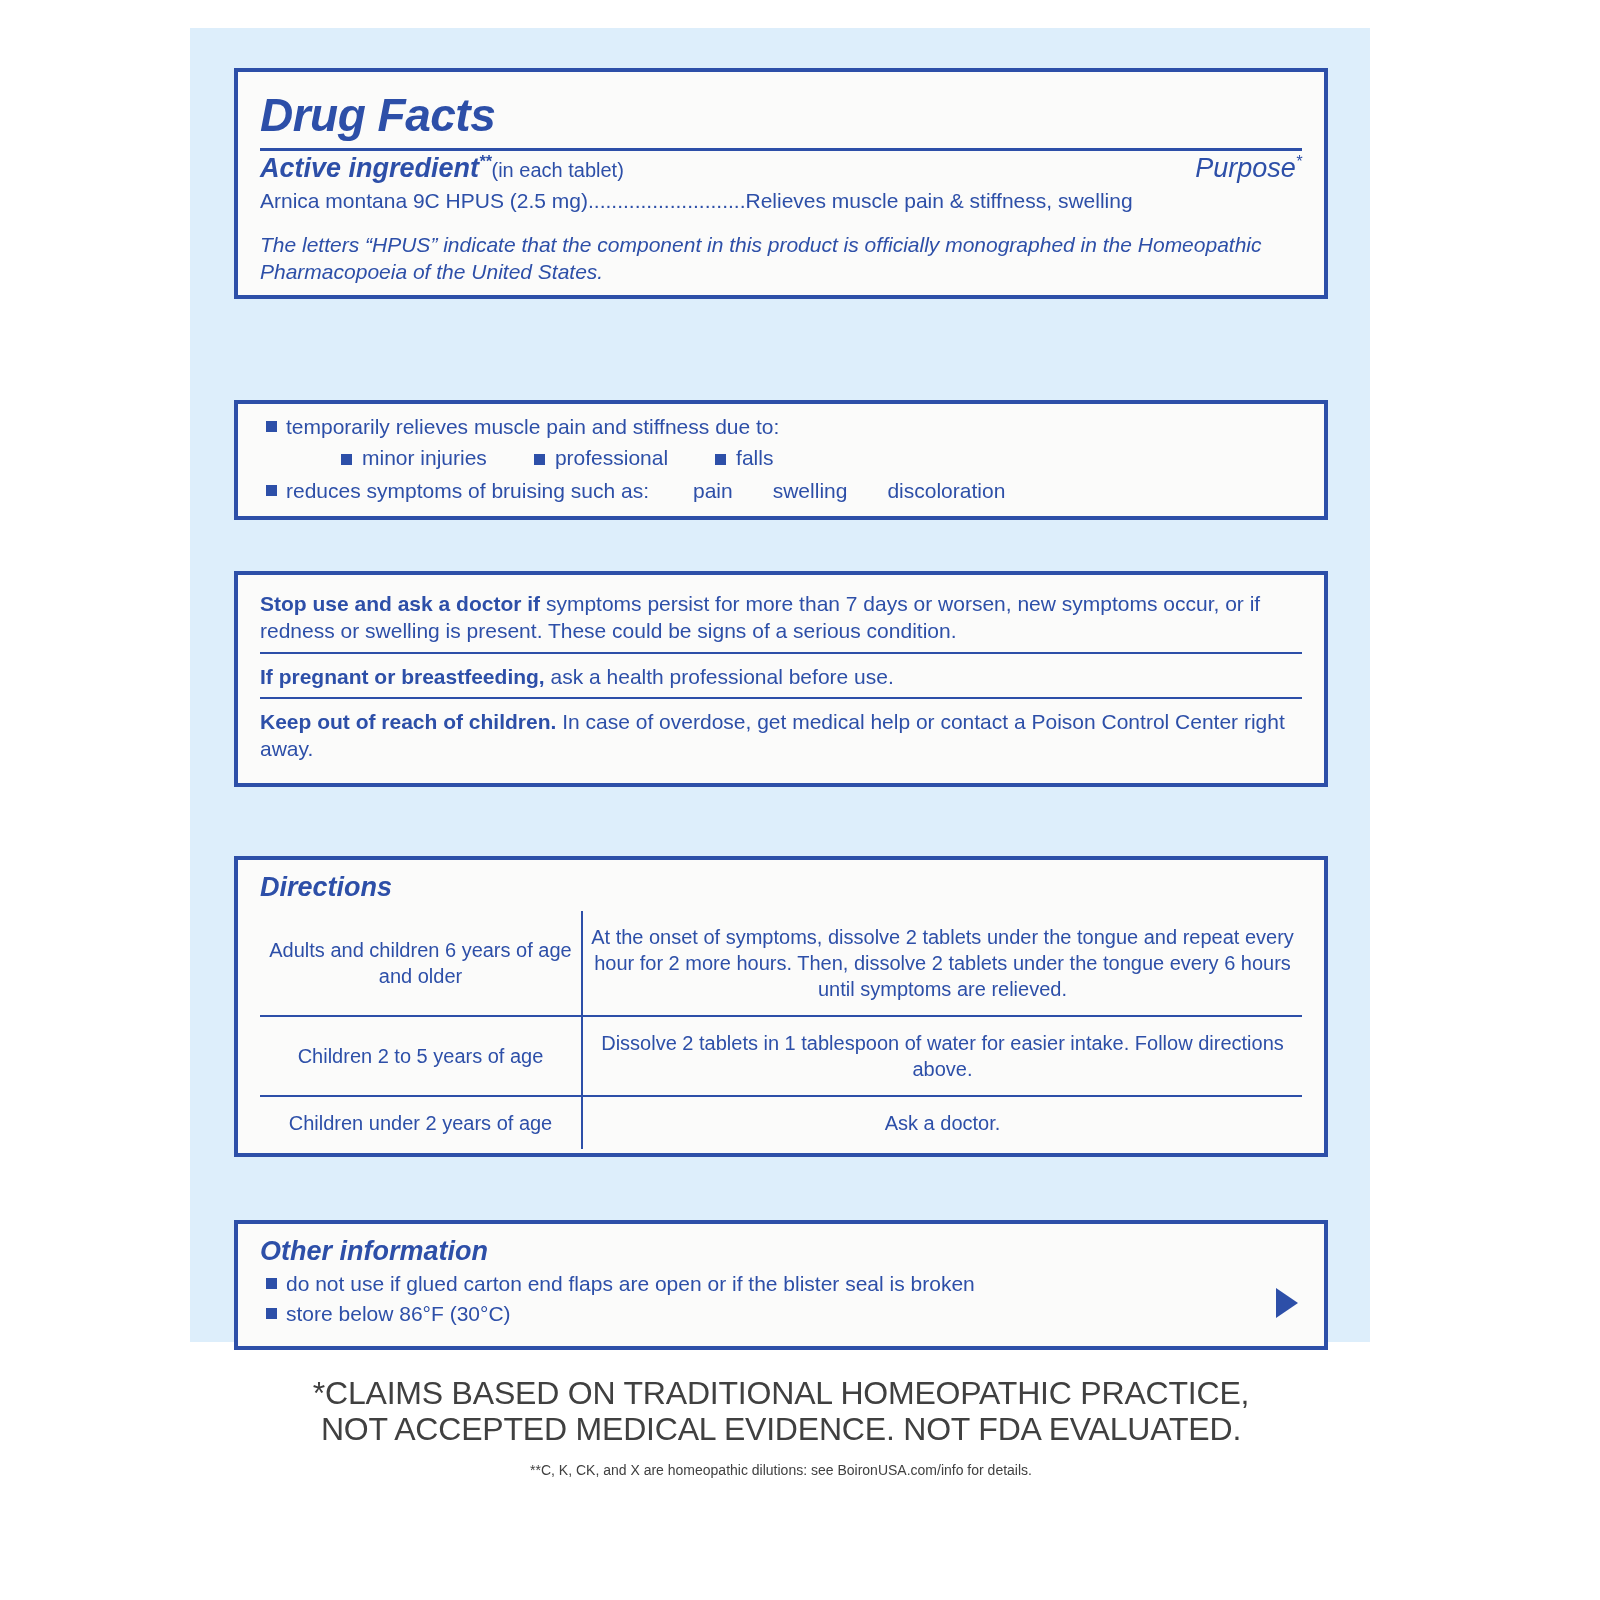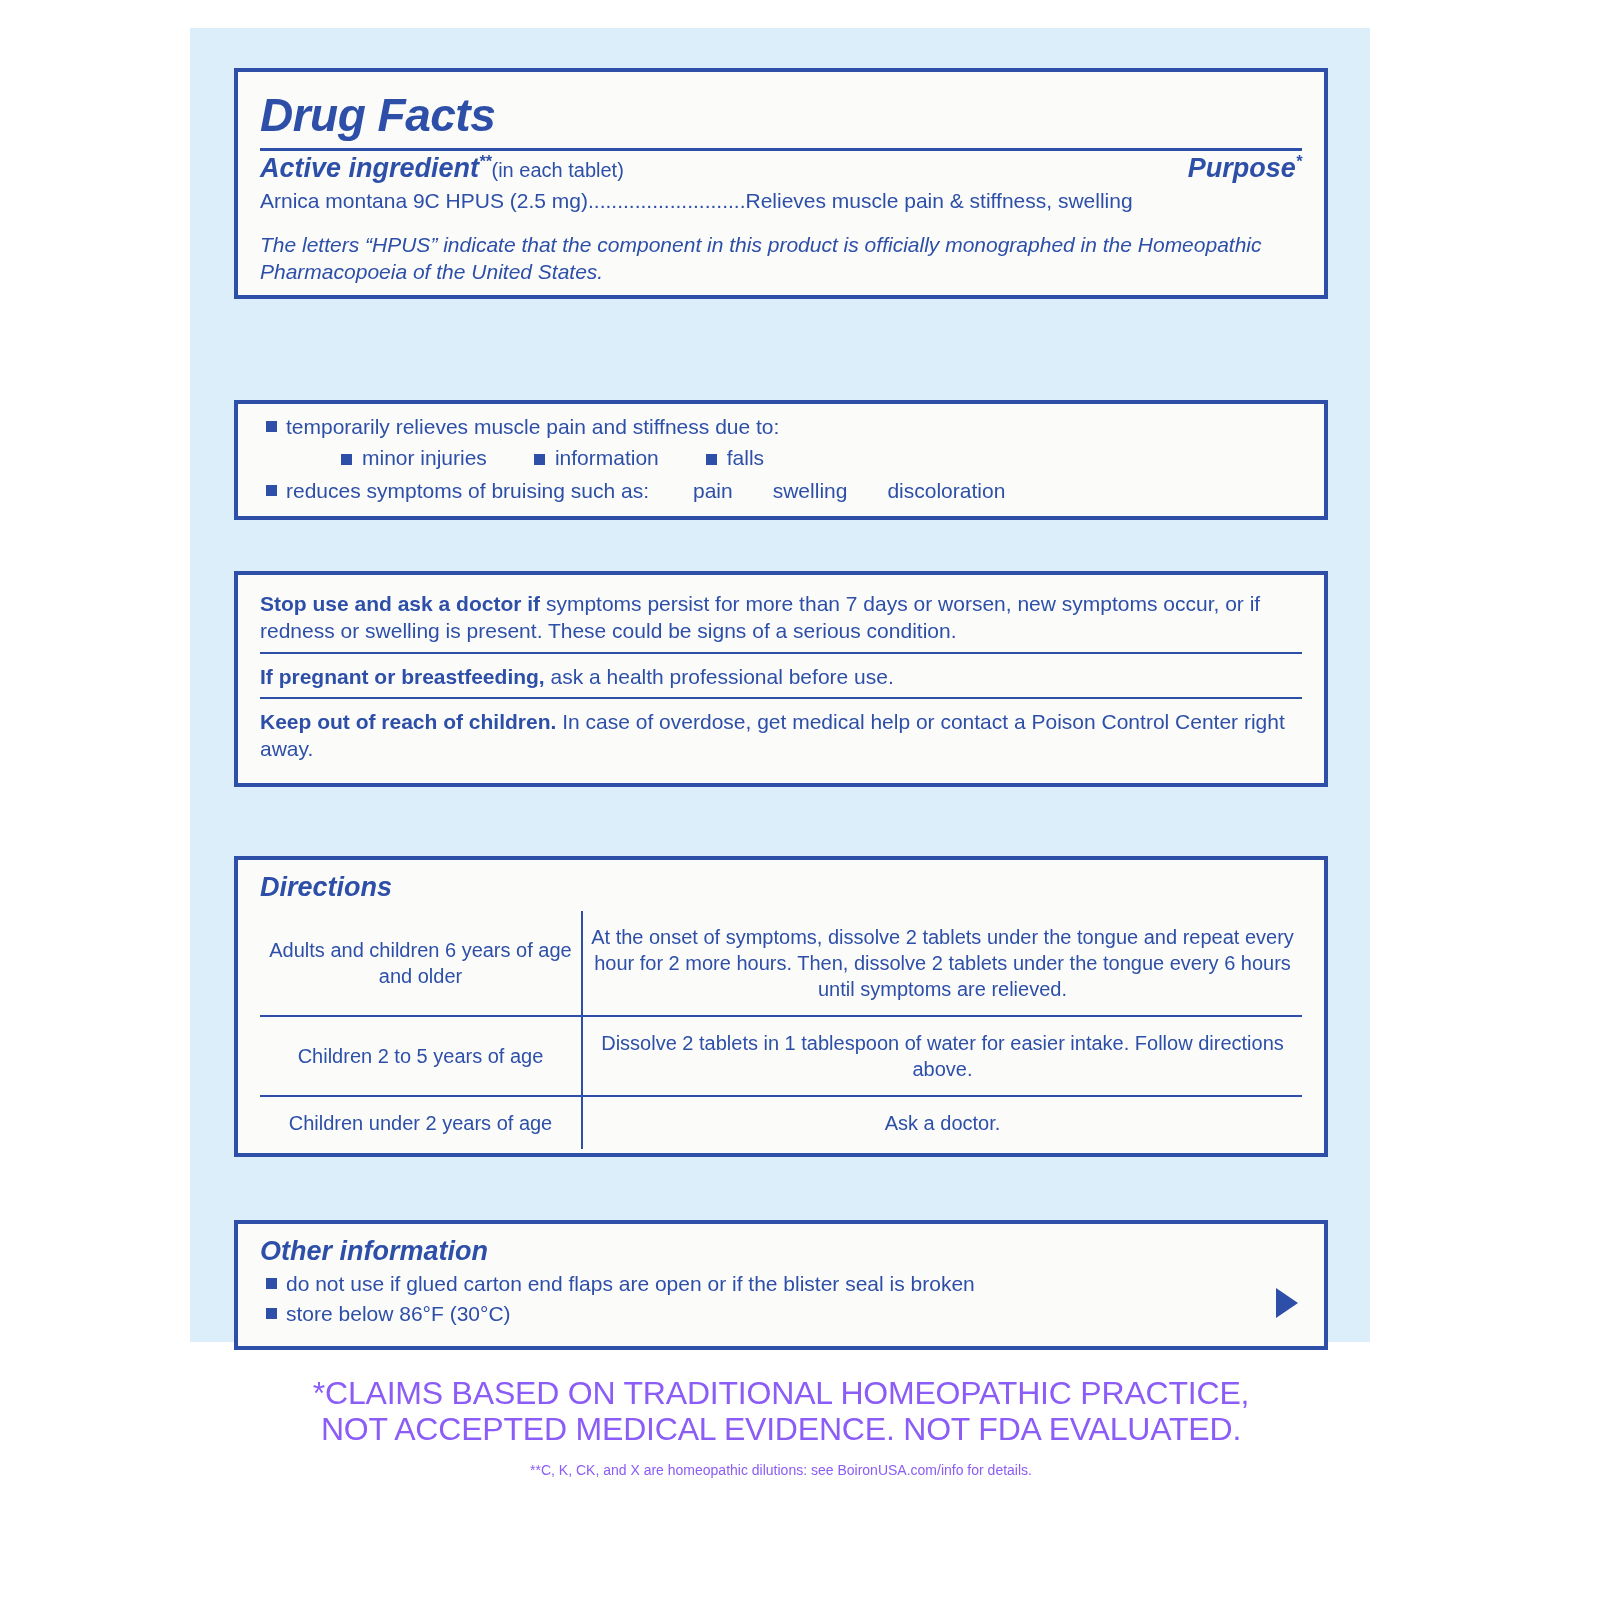--- a/index.html
+++ b/index.html
@@ -73,21 +73,21 @@
     font-style: italic;
   }
   .ai-label .sup { font-size: 16px; vertical-align: super; }
   .ai-label .reg {
     font-size: 20px;
     font-weight: normal;
     font-style: normal;
   }
   .purpose {
     font-size: 27px;
-    font-weight: bold;
+    font-weight: normal;
     font-style: italic;
     margin-left: 44px;
   }
   .purpose .sup { font-size: 16px; vertical-align: super; }
 
   .ing-line {
     font-size: 21px;
     line-height: 1.28;
     margin-top: 4px;
   }
@@ -182,21 +182,21 @@
     height: 0;
     border-top: 15px solid transparent;
     border-bottom: 15px solid transparent;
     border-left: 22px solid #2d4fa8;
   }
 
   .footer {
     position: absolute;
     left: 44px;
     width: 1094px;
-    color: #8b5cf6;
+    color: #404040;
   }
   .claims {
     font-size: 32px;
     line-height: 1.12;
     text-align: center;
     letter-spacing: -0.2px;
   }
   .dilutions {
     font-size: 14px;
     text-align: center;
@@ -222,21 +222,21 @@
       <div class="hpus-note">The letters “HPUS” indicate that the component in this product is officially monographed in the Homeopathic Pharmacopoeia of the United States.</div>
     </div>
   </div>
 
   <div class="panel" style="top:372px;">
     <div class="sec first" style="padding-top:6px;">
       <ul class="bl">
         <li>temporarily relieves muscle pain and stiffness due to:</li>
       </ul>
       <div class="sub-row">
-        <span class="item">minor injuries</span><span class="item">information</span><span class="item">falls</span>
+        <span class="item">minor injuries</span><span class="item">professional</span><span class="item">falls</span>
       </div>
       <ul class="bl">
         <li><span>reduces symptoms of bruising such as:</span><span class="inline-bullets" style="margin-left:44px;"><span class="item">pain</span><span class="item">swelling</span><span class="item">discoloration</span></span></li>
       </ul>
     </div>
   </div>
 
   <div class="panel" style="top:543px;">
     <div class="sec first" style="padding-top:6px;padding-bottom:14px;">
       <div class="warn-p"><b>Stop use and ask a doctor if</b><span> symptoms persist for more than 7 days or worsen, new symptoms occur, or if redness or swelling is present. These could be signs of a serious condition.</span></div>

